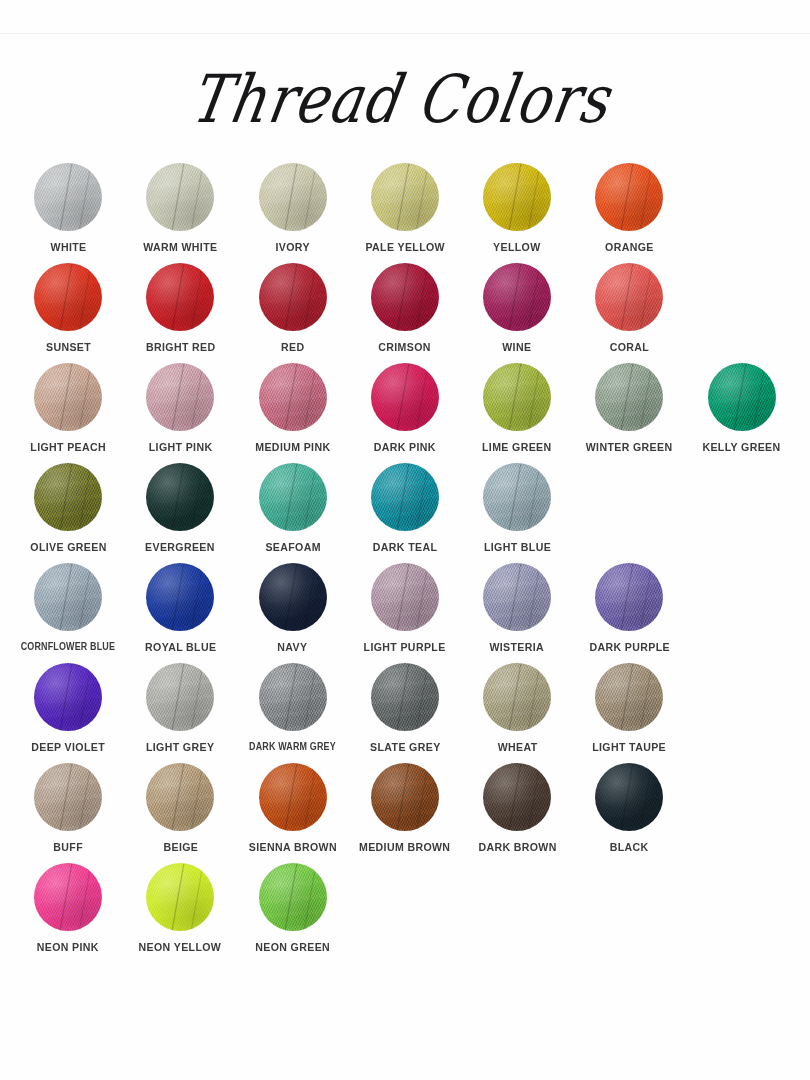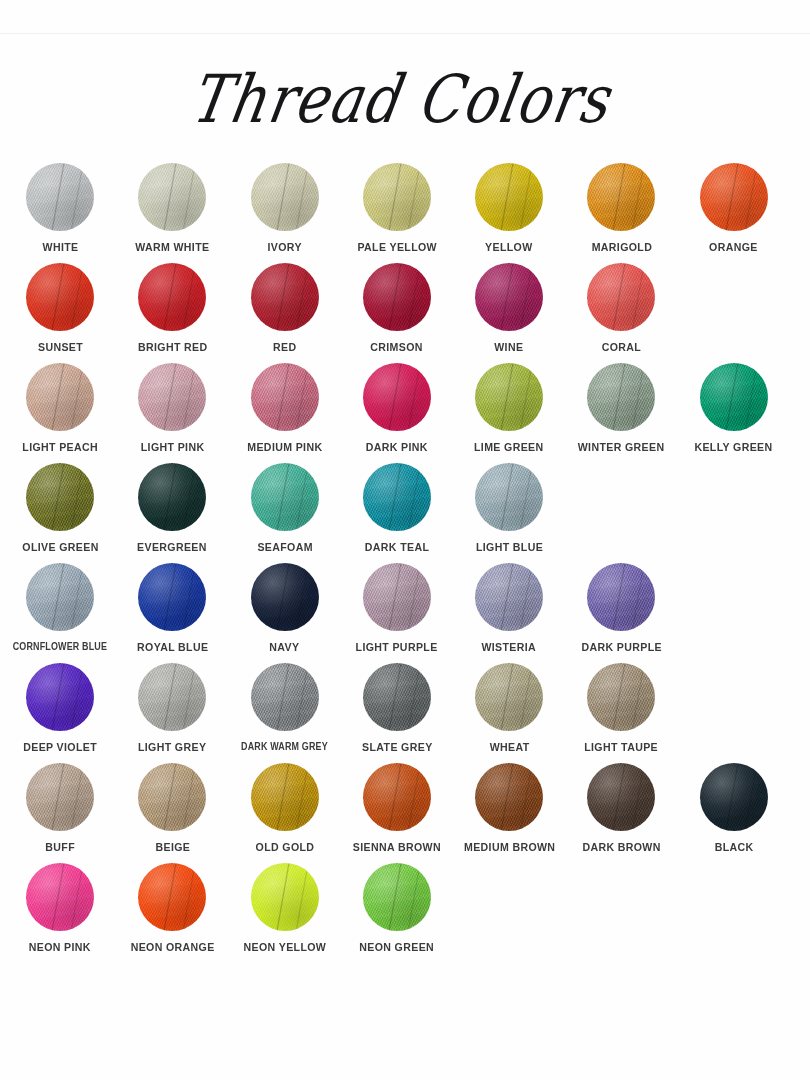--- a/index.html
+++ b/index.html
@@ -46,21 +46,21 @@
     letter-spacing: 1px;
     color: #17171a;
     transform: skewX(-12deg) scaleY(1.18);
     white-space: nowrap;
     line-height: 1;
   }
 
   .grid {
     position: absolute;
     top: 160px;
-    left: 4px;
+    left: 12px;
     width: 786px;
     display: flex;
     flex-wrap: wrap;
   }
   .row {
     display: flex;
     width: 786px;
     height: 100px;
   }
   .row.last { height: 100px; }
@@ -147,24 +147,20 @@
         </div>
         <div class="cell">
           <div class="swatch" title="PALE YELLOW" style="background: rgb(200, 196, 121);"></div>
           <div class="label">PALE YELLOW</div>
         </div>
         <div class="cell">
           <div class="swatch" title="YELLOW" style="background: rgb(204, 179, 18);"></div>
           <div class="label">YELLOW</div>
         </div>
         <div class="cell">
-          <div class="swatch" title="MARIGOLD" style="background: rgb(215, 136, 26);"></div>
-          <div class="label">MARIGOLD</div>
-        </div>
-        <div class="cell">
           <div class="swatch" title="ORANGE" style="background: rgb(228, 78, 29);"></div>
           <div class="label">ORANGE</div>
         </div>
       </div>
       <div class="row">
         <div class="cell">
           <div class="swatch" title="SUNSET" style="background: rgb(216, 49, 29);"></div>
           <div class="label">SUNSET</div>
         </div>
         <div class="cell">
@@ -295,48 +291,40 @@
       <div class="row">
         <div class="cell">
           <div class="swatch" title="BUFF" style="background: rgb(176, 156, 139);"></div>
           <div class="label">BUFF</div>
         </div>
         <div class="cell">
           <div class="swatch" title="BEIGE" style="background: rgb(176, 151, 118);"></div>
           <div class="label">BEIGE</div>
         </div>
         <div class="cell">
-          <div class="swatch" title="OLD GOLD" style="background: rgb(186, 143, 16);"></div>
-          <div class="label">OLD GOLD</div>
-        </div>
-        <div class="cell">
           <div class="swatch" title="SIENNA BROWN" style="background: rgb(189, 75, 21);"></div>
           <div class="label">SIENNA BROWN</div>
         </div>
         <div class="cell">
           <div class="swatch" title="MEDIUM BROWN" style="background: rgb(129, 69, 31);"></div>
           <div class="label">MEDIUM BROWN</div>
         </div>
         <div class="cell">
           <div class="swatch" title="DARK BROWN" style="background: rgb(75, 60, 51);"></div>
           <div class="label">DARK BROWN</div>
         </div>
         <div class="cell">
           <div class="swatch" title="BLACK" style="background: rgb(22, 35, 43);"></div>
           <div class="label">BLACK</div>
         </div>
       </div>
       <div class="row last">
         <div class="cell">
           <div class="swatch" title="NEON PINK" style="background: rgb(239, 61, 142);"></div>
           <div class="label">NEON PINK</div>
-        </div>
-        <div class="cell">
-          <div class="swatch" title="NEON ORANGE" style="background: rgb(240, 72, 16);"></div>
-          <div class="label">NEON ORANGE</div>
         </div>
         <div class="cell">
           <div class="swatch" title="NEON YELLOW" style="background: rgb(204, 234, 40);"></div>
           <div class="label">NEON YELLOW</div>
         </div>
         <div class="cell">
           <div class="swatch" title="NEON GREEN" style="background: rgb(111, 196, 65);"></div>
           <div class="label">NEON GREEN</div>
         </div>
         <div class="cell empty"></div>

